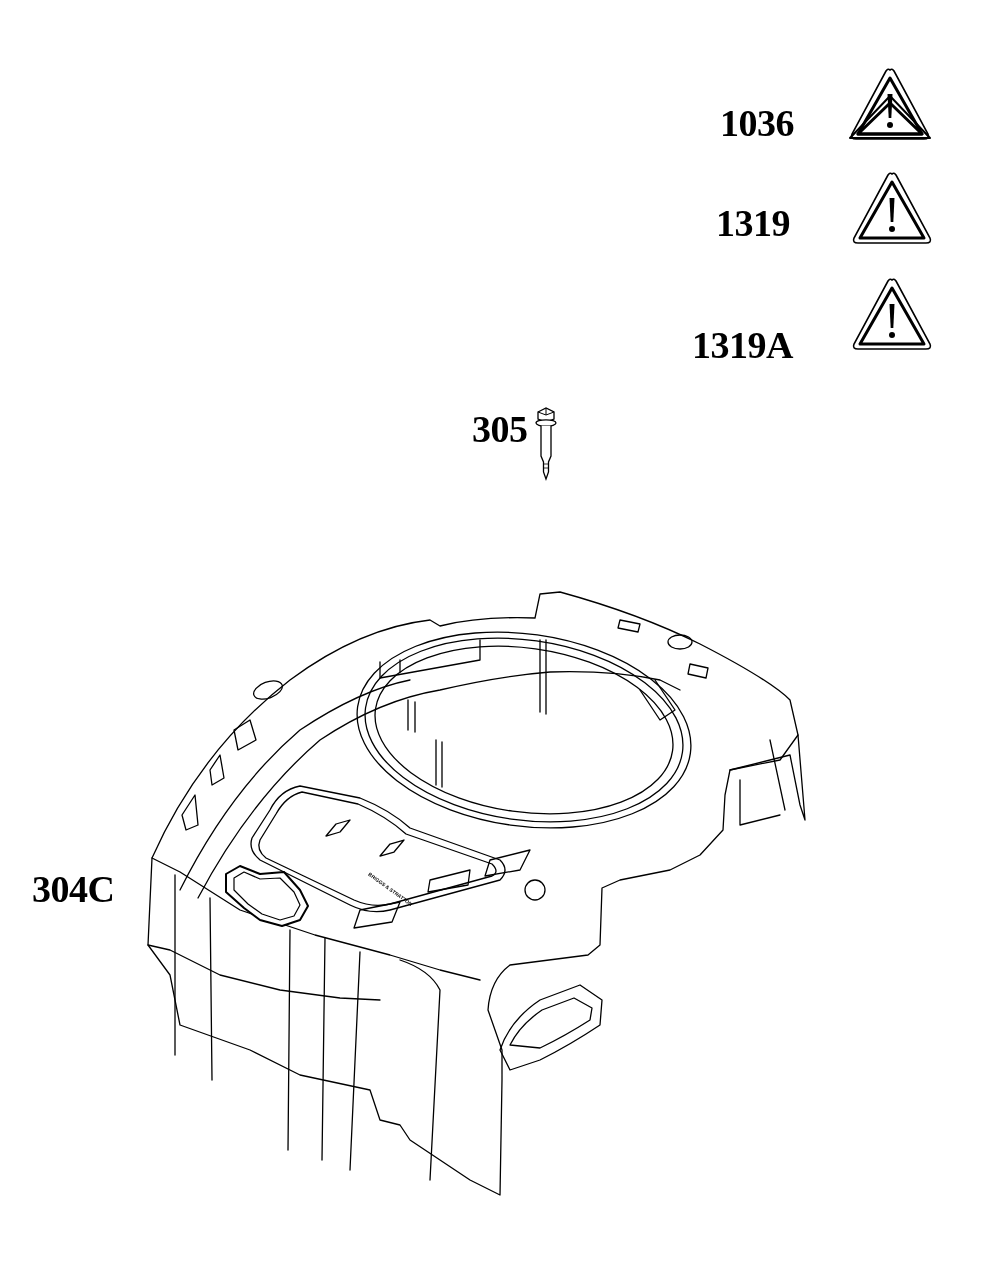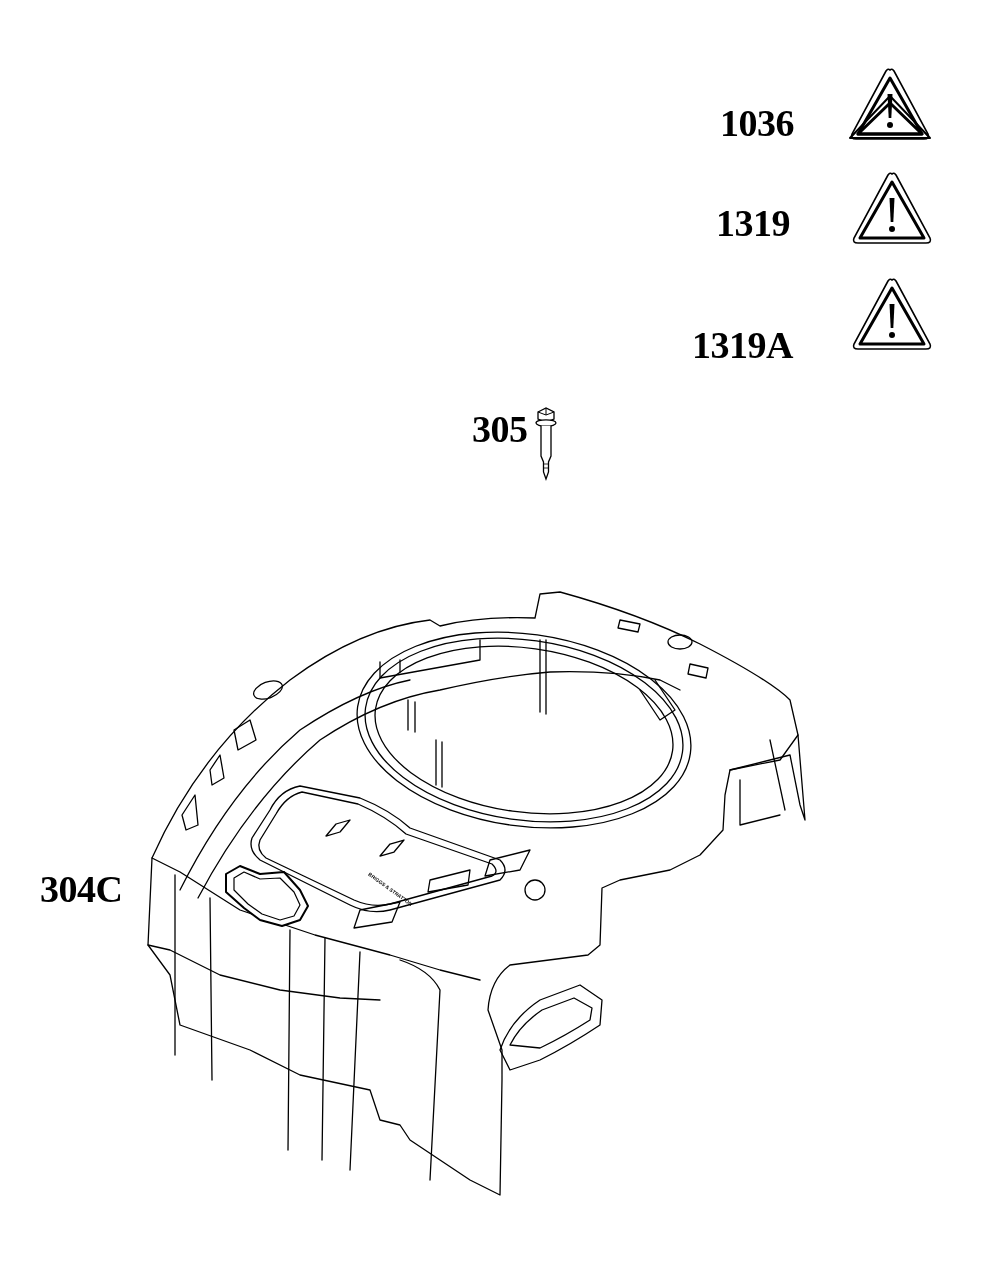--- a/index.html
+++ b/index.html
@@ -54,21 +54,21 @@
 <div class="part" style="left:530px; top:406px;">
   <svg width="32" height="76" viewBox="0 0 32 76">
     <path d="M8 6 L16 2 L24 6 L24 13 L16 16 L8 13 Z" fill="#fff" stroke="#000" stroke-width="1.3"></path>
     <path d="M16 2 L16 9 M8 6 L16 9 L24 6" fill="none" stroke="#000" stroke-width="1"></path>
     <ellipse cx="16" cy="17" rx="10" ry="3.2" fill="#fff" stroke="#000" stroke-width="1.3"></ellipse>
     <path d="M11 20 L11 50 L13.5 56 L13.5 66 L16 73 L18.5 66 L18.5 56 L21 50 L21 20" fill="#fff" stroke="#000" stroke-width="1.3"></path>
     <path d="M13.5 58 L18.5 58 M13.5 62 L18.5 62" stroke="#000" stroke-width="0.8"></path>
   </svg>
 </div>
 
-<div class="callout" style="left:40px; top:870px;">304C</div>
+<div class="callout" style="left:32px; top:870px;">304C</div>
 <div class="part" style="left:140px; top:580px;">
   <svg width="680" height="620" viewBox="0 0 680 620" fill="none" stroke="#000" stroke-width="1.3" stroke-linejoin="round" stroke-linecap="round">
 
     <path d="M12 278 Q60 170 150 100 Q220 48 290 40 L300 46 Q340 36 395 38 L400 14 L420 12 Q500 34 560 64 Q630 100 650 120 L658 155 L665 240 L660 225 L650 175 L590 190 L585 215 L583 250 L560 275 L530 290 L480 300 L462 308 L460 365 L448 375 L370 385 Q350 400 348 430 L362 470 L362 500 L360 615 L330 600 L270 560 L260 545 L240 540 L230 510 L160 495 L110 470 L40 445 L30 395 L8 365 Z"></path>
 
     <path d="M40 310 Q90 210 160 150 Q220 110 270 100"></path>
     <path d="M58 318 Q110 220 180 160 Q240 120 300 110 Q360 96 410 92 Q470 90 520 100 L540 110"></path>
 
     <path d="M12 278 L40 292 L100 330 L175 355 L250 375 L300 390 L340 400"></path>
     <path d="M8 365 L30 370 L80 395 L140 410 L200 418 L240 420"></path>

